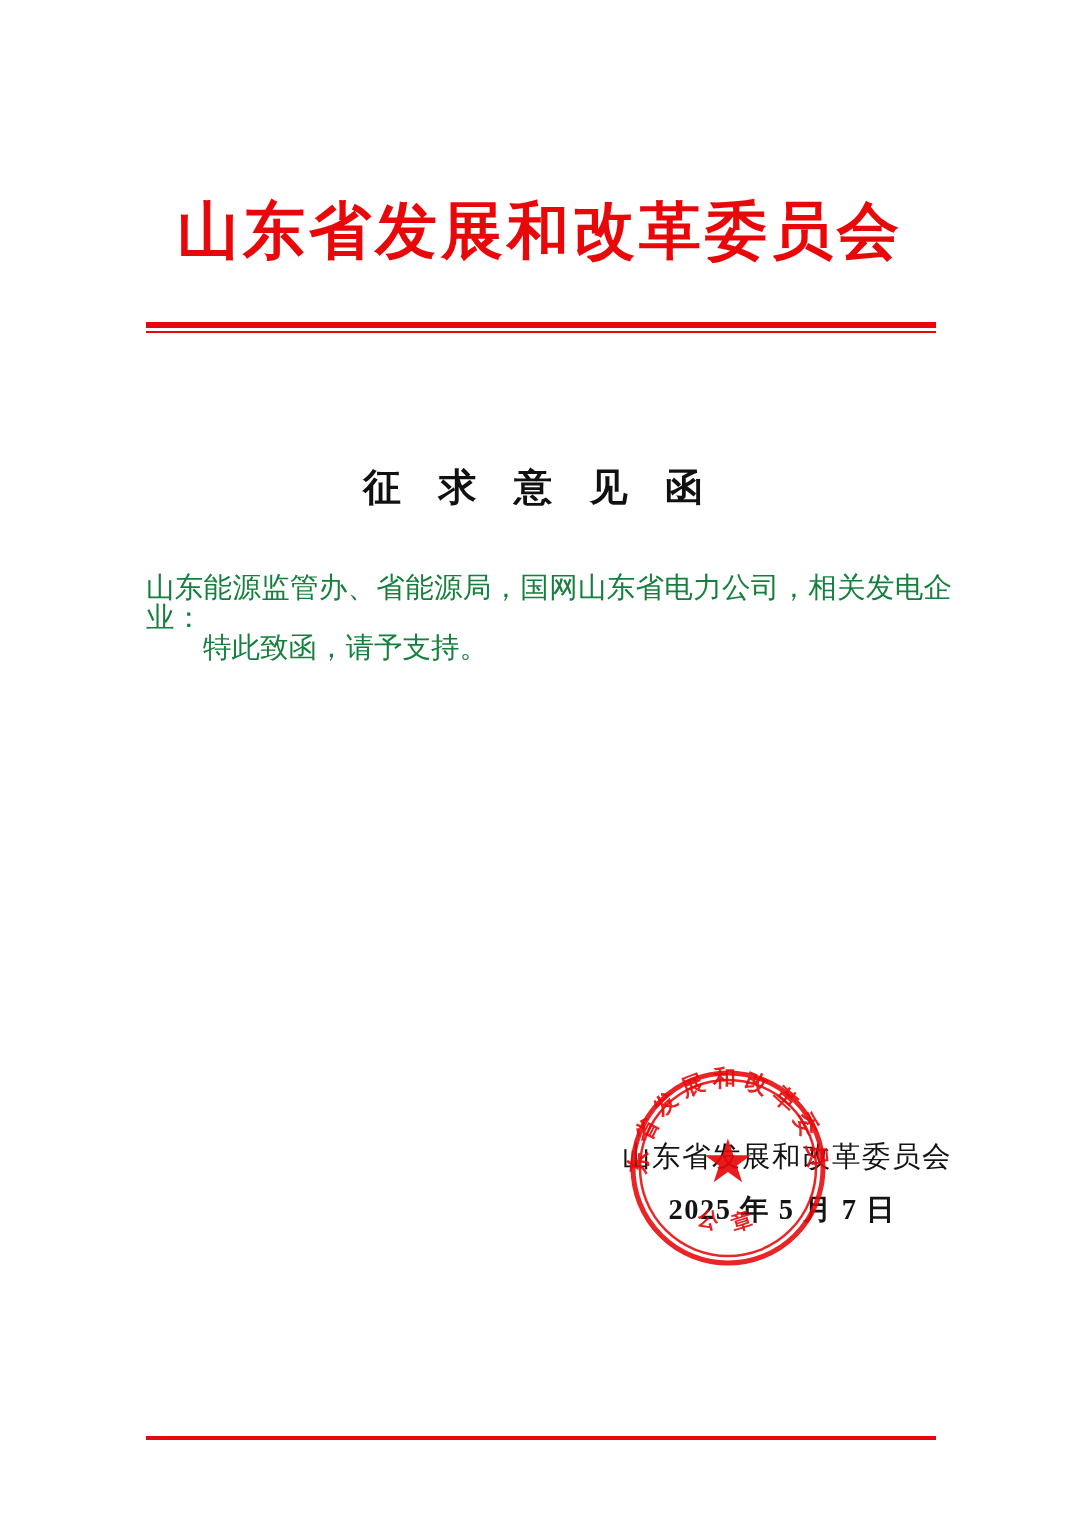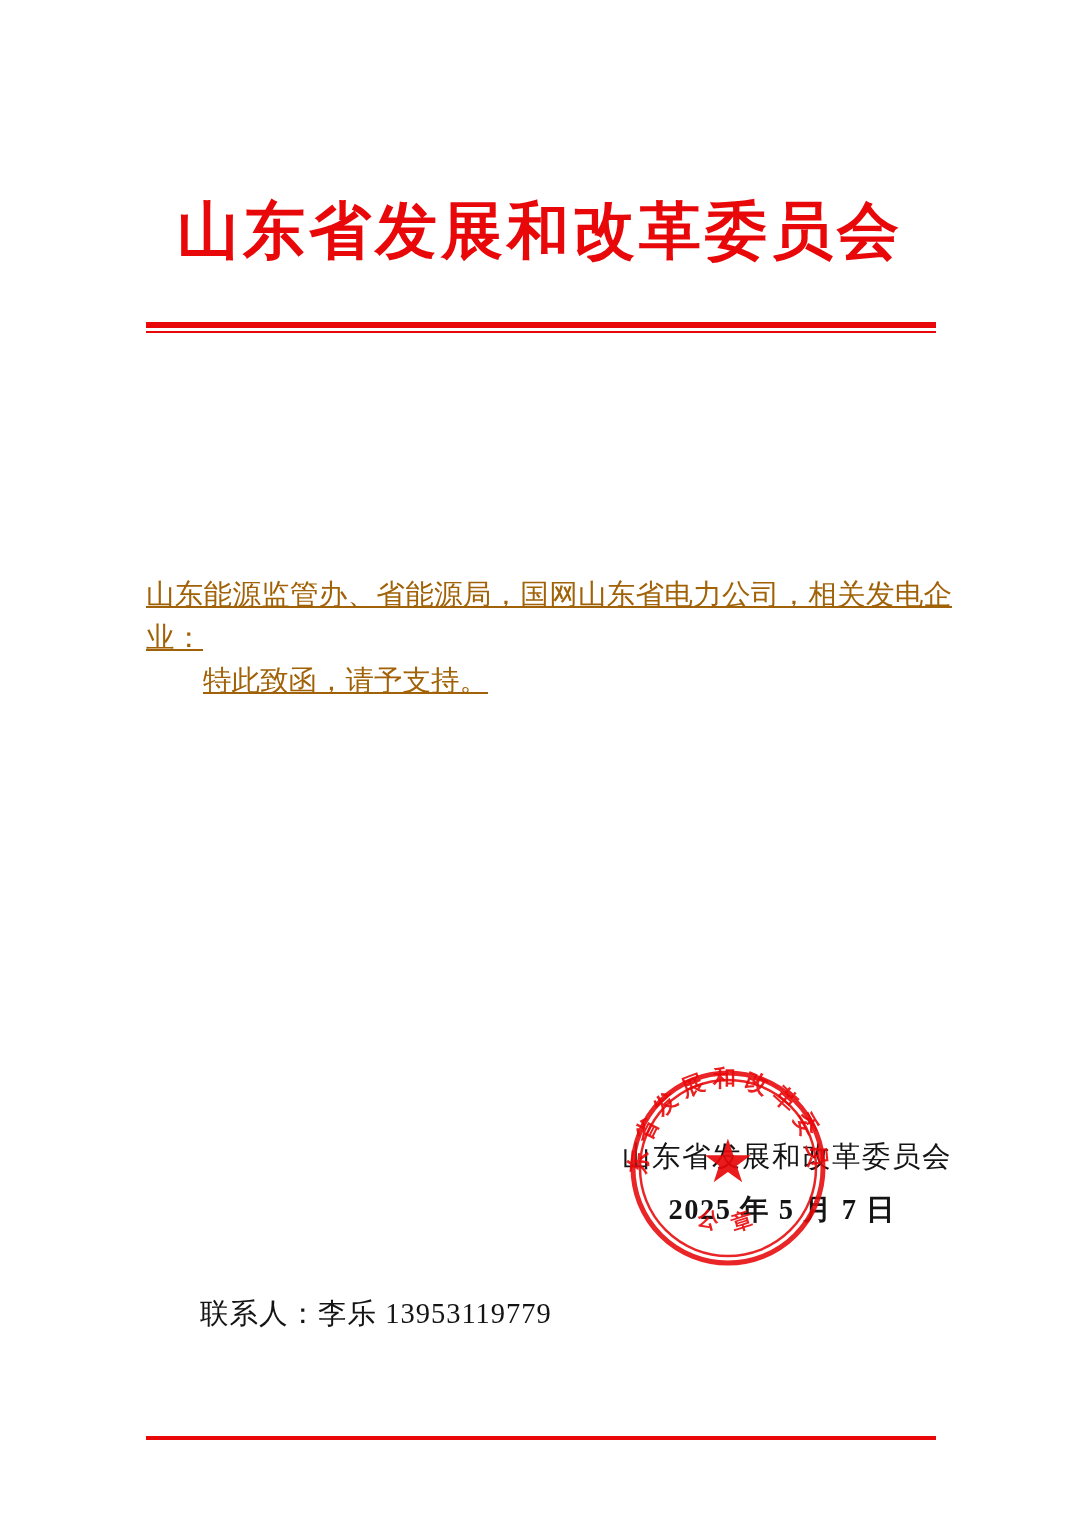--- a/index.html
+++ b/index.html
@@ -77,25 +77,24 @@
     color: #111;
   }
 
   
   .body-block {
     position: absolute;
     left: 146px;
     top: 573px;
     width: 806px;
     font-size: 28.5px;
-    line-height: 43px;
-    color: #a16207;
+    line-height: 30px;
+    color: #15803d;
     text-align: justify;
     text-justify: inter-ideograph;
-    text-decoration: underline;
   }
   .para {
     margin: 0;
     text-indent: 0;
   }
   .para.indent {
     text-indent: 57px;
   }
   .para + .para {
     margin-top: 0;
@@ -156,20 +155,21 @@
 
   <div class="letterhead">
     <div class="letterhead-title">山东省发展和改革委员会</div>
   </div>
 
   <div class="rule-double">
     <div class="thick"></div>
     <div class="thin"></div>
   </div>
 
+  <div class="doc-title">征 求 意 见 函</div>
 
   <div class="body-block">
     <p class="para">山东能源监管办、省能源局，国网山东省电力公司，相关发电企业：</p>
     <p class="para indent">特此致函，请予支持。</p>
   </div>
 
   <div class="signature">
     <div class="line1">山东省发展和改革委员会</div>
     <div class="line2">2025 年 5 月 7 日</div>
   </div>
@@ -190,17 +190,16 @@
           <textPath href="#ringPathTop" startOffset="50%" text-anchor="middle">山东省发展和改革委员会</textPath>
         </text>
         <text font-family="'Liberation Serif', serif" font-size="21" font-weight="bold" fill="#e8080a" letter-spacing="6">
           <textPath href="#ringPathBottom" startOffset="50%" text-anchor="middle">公 章</textPath>
         </text>
       </g>
       <text x="108" y="122" text-anchor="middle" font-size="60" fill="#e8080a" opacity="0.92" font-family="'DejaVu Sans', sans-serif">★</text>
     </svg>
   </div>
 
-  <div class="contact">联系人：李乐 13953119779</div>
 
   <div class="rule-footer"></div>
 
 </div>
 
 </body></html>

